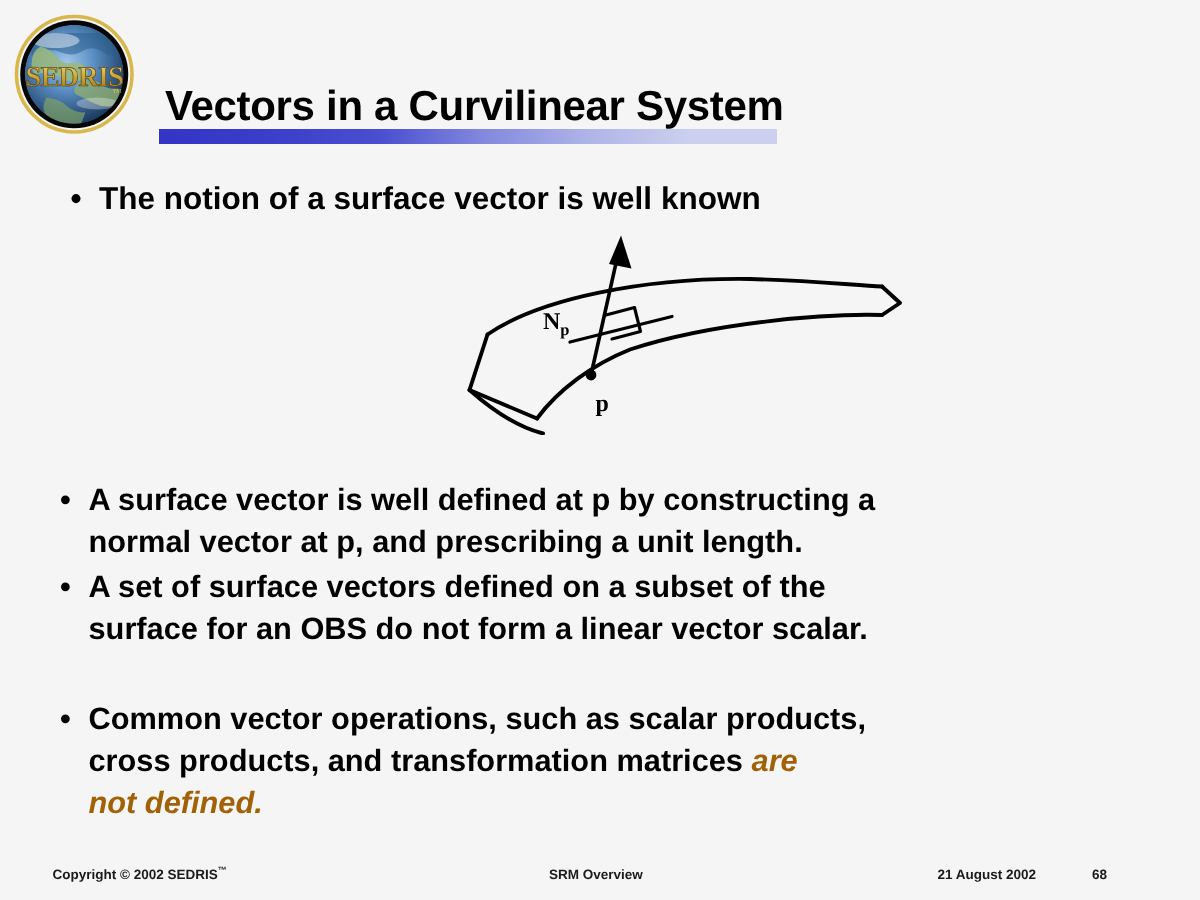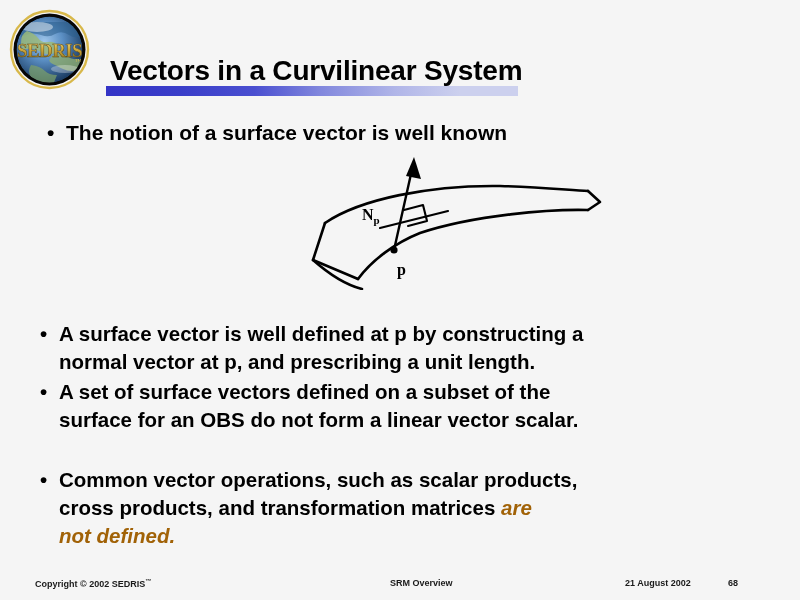--- a/index.html
+++ b/index.html
@@ -157,21 +157,21 @@
     left: 0;
     top: 575px;
     width: 800px;
     height: 20px;
     font-family: "Liberation Sans", sans-serif;
     font-size: 9px;
     font-weight: bold;
     color: #1a1a1a;
   }
   #footer-copyright { position: absolute; left: 35px; top: 3px; }
-  #footer-center    { position: absolute; left: 366px; top: 3px; margin-left: 24px; }
+  #footer-center    { position: absolute; left: 366px; top: 3px; }
   #footer-date      { position: absolute; left: 625px; top: 3px; }
   #footer-page      { position: absolute; left: 712px; top: 3px; margin-left: 16px; }
   #footer-copyright sup, #footer-copyright .tm { font-size: 6px; vertical-align: super; }
 </style>
 </head>
 <body>
 
 <div id="slide">
 
   <div class="logo">

